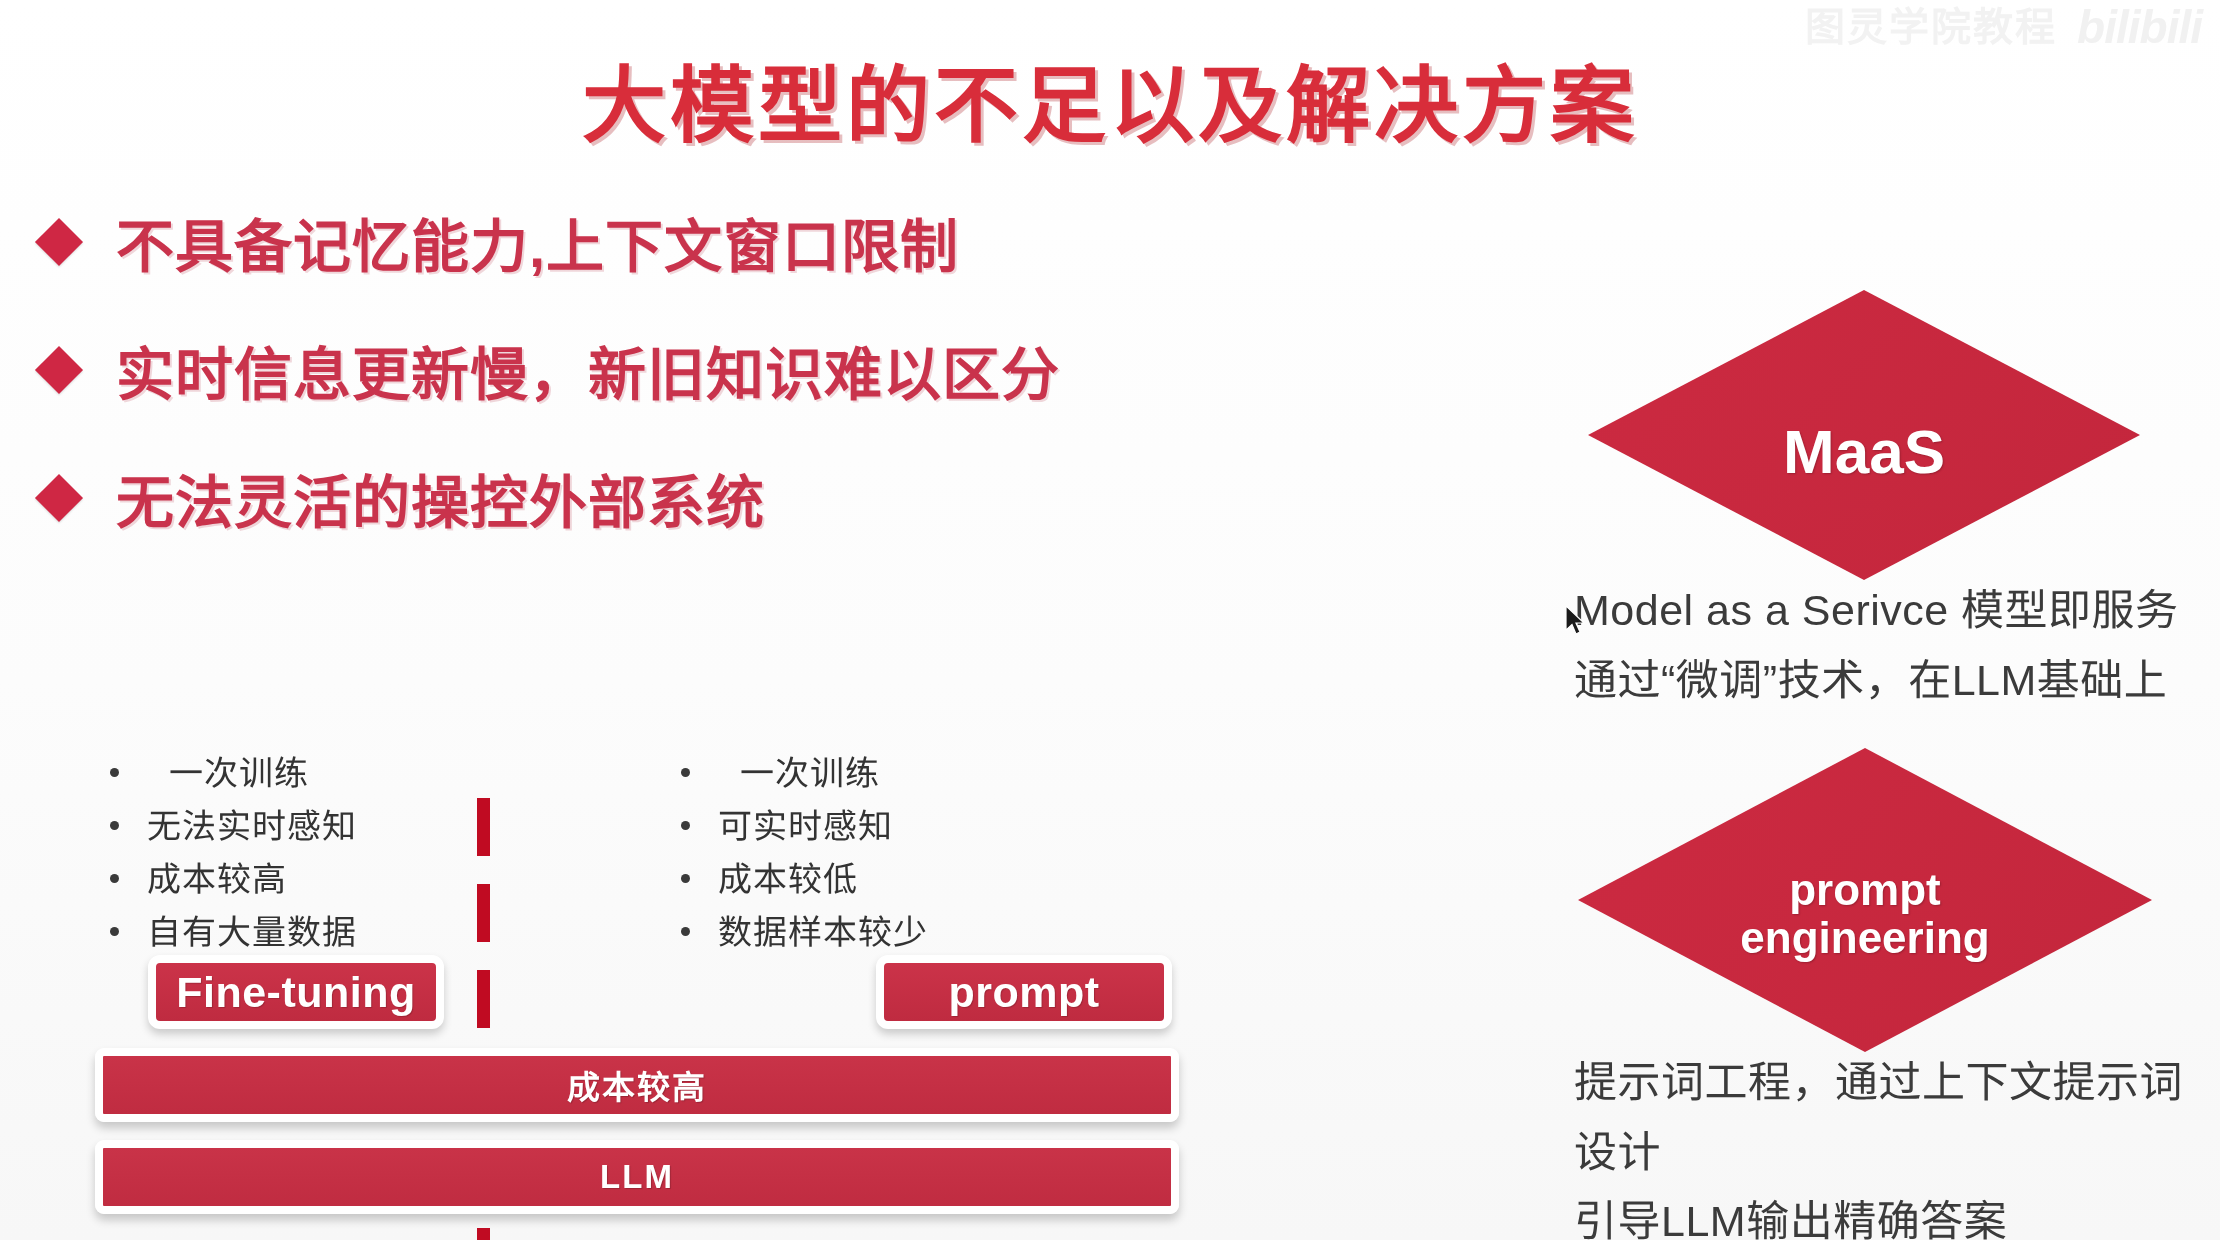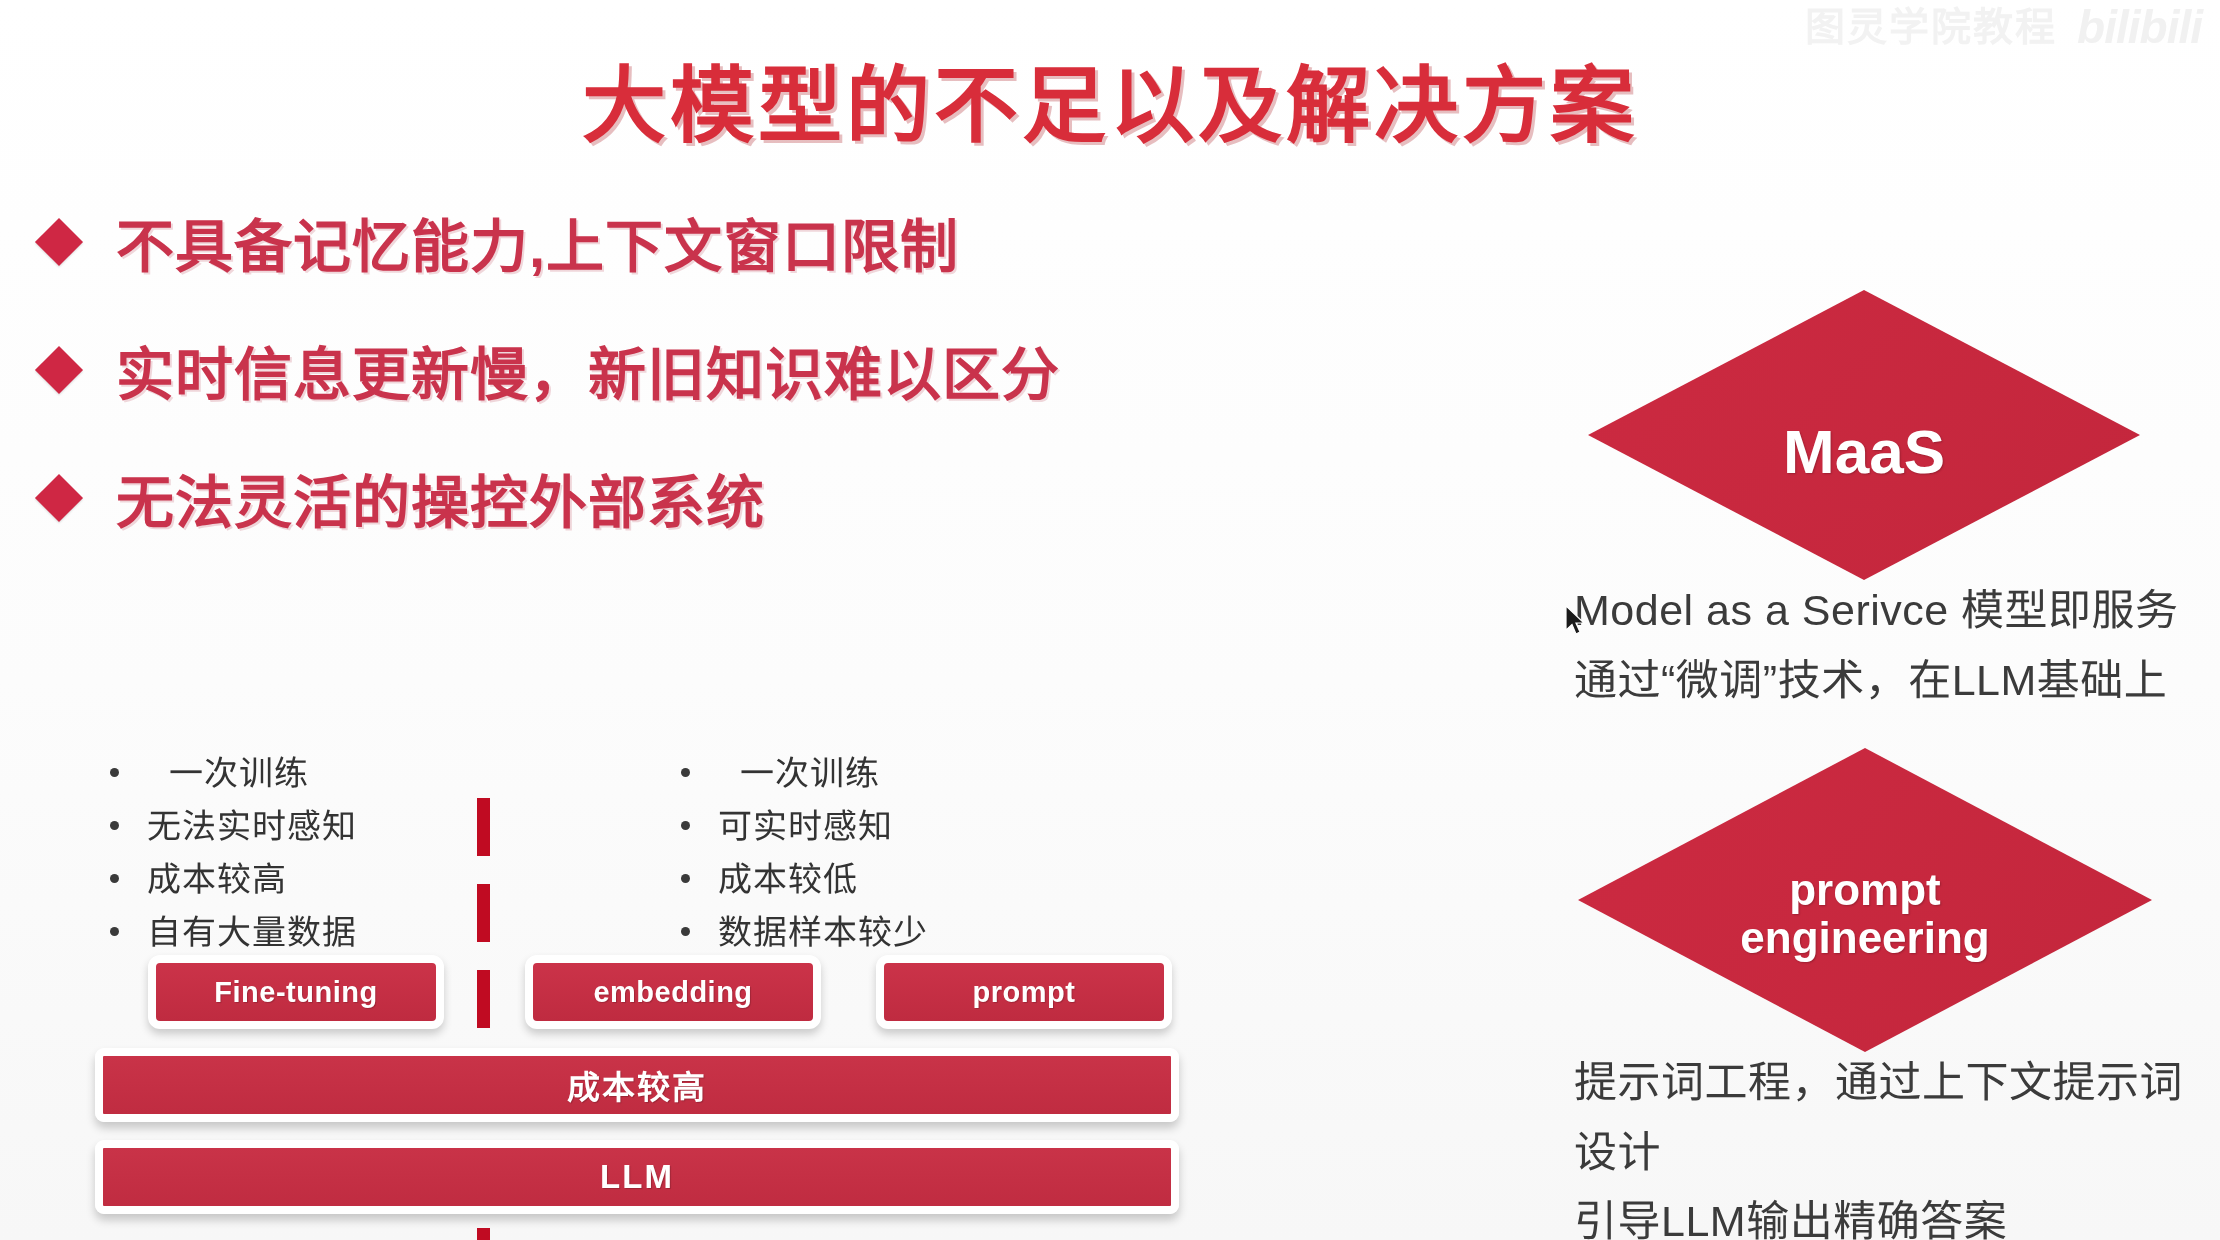--- a/index.html
+++ b/index.html
@@ -150,21 +150,21 @@
   }
 
   
   .pill {
     position: absolute;
     height: 58px;
     border-radius: 12px;
     background: #c63045;
     background-image: linear-gradient(180deg, #cb3349 0%, #bf2b40 100%);
     color: #ffffff;
-    font-size: 29px;
+    font-size: 43px;
     font-weight: 700;
     display: flex;
     align-items: center;
     justify-content: center;
     letter-spacing: 0.5px;
     border: 8px solid #ffffff;
     box-sizing: content-box;
     box-shadow: 0 5px 9px rgba(0,0,0,0.19);
     text-shadow: 1px 1px 1px rgba(0,0,0,0.18);
   }
@@ -329,21 +329,20 @@
           <span class="cmp-label">数据样本较少</span>
         </div>
       </div>
 
     </div>
   </div>
 
   <div class="divider"></div>
 
   <div class="pill" id="pill-finetuning">Fine-tuning</div>
-  <div class="pill" id="pill-embedding">embedding</div>
   <div class="pill" id="pill-prompt">prompt</div>
 
   <div class="wide-bar" id="bar-data">成本较高</div>
   <div class="wide-bar" id="bar-llm">LLM</div>
 
   <div class="right-panel">
 
     <div class="diamond" id="diamond-maas">
       <span>MaaS</span>
     </div>

